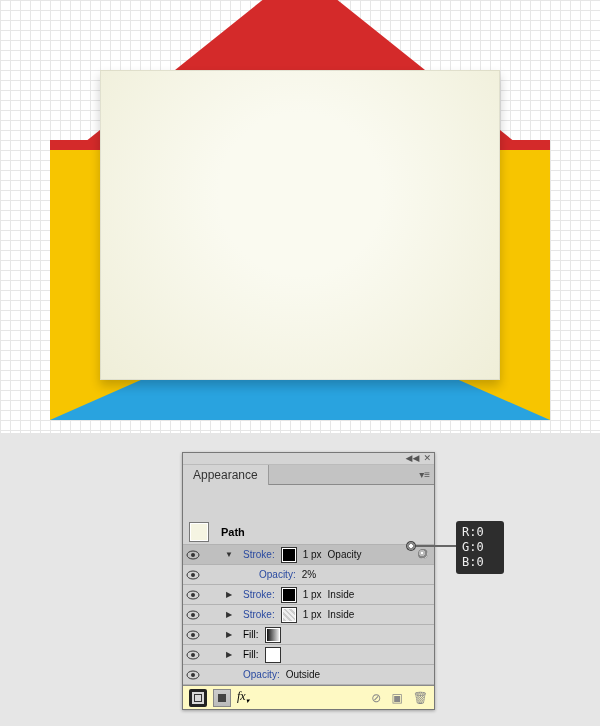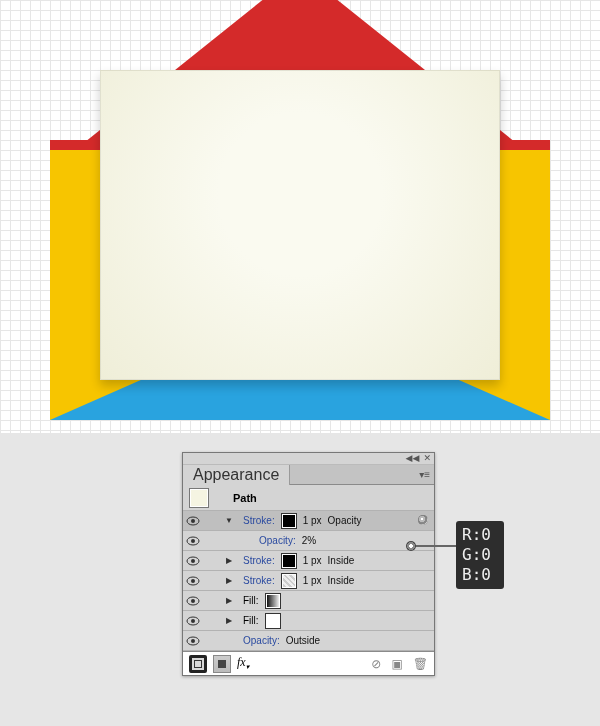--- a/index.html
+++ b/index.html
@@ -29,25 +29,25 @@
     box-shadow: 0 6px 10px rgba(0,0,0,.2); border:1px solid rgba(0,0,0,.07); }
 
   
   .bottom { width:600px; height:293px; background:#e6e6e6; position:relative; }
 
   
   .panel { position:absolute; left:182px; top:19px; width:253px; background:#d4d4d4; border:1px solid #777; box-shadow: 0 1px 3px rgba(0,0,0,.3); }
   .panel-topbar { height:12px; background:#d4d4d4; border-bottom:1px solid #bbb; display:flex; justify-content:flex-end; align-items:center; padding-right:3px; gap:4px; }
   .panel-topbar span { font-size:9px; color:#555; line-height:1; }
   .tab-row { height:20px; background:#c3c3c3; border-bottom:1px solid #8a8a8a; position:relative; }
-  .tab { position:absolute; left:0; top:0; height:20px; padding:0 10px; background:#d4d4d4; border-right:1px solid #9a9a9a; display:flex; align-items:center; font-size:16px; color:#333; }
+  .tab { position:absolute; left:0; top:0; height:20px; padding:0 10px; background:#d4d4d4; border-right:1px solid #9a9a9a; display:flex; align-items:center; font-size:12px; color:#333; }
   .tab-menu { position:absolute; right:4px; top:4px; font-size:10px; color:#555; }
 
   
-  .header-row { height:26px; display:flex; align-items:center; gap:24px; padding:0 6px; border-bottom:1px solid #b2b2b2; }
+  .header-row { height:26px; display:flex; align-items:center; gap:12px; padding:0 6px; border-bottom:1px solid #b2b2b2;margin-top:34px; }
   .header-swatch { width:20px; height:20px; border:1px solid #777; background:#f5f4e2; box-shadow: inset 0 0 0 1px #fff; }
   .header-label { font-weight:bold; font-size:11px; }
 
   .rows { }
   .row { height:20px; border-bottom:1px solid #b2b2b2; display:flex; align-items:center; font-size:10px; }
   .row.sel { background:#bfbfbf; }
   .cell-vis { width:20px; display:flex; justify-content:center; }
   .cell-tgt { width:18px; display:flex; justify-content:center; }
   .cell-disc { width:16px; display:flex; justify-content:center; color:#333; font-size:8px; }
   .cell-indent { width:16px; }
@@ -57,32 +57,32 @@
   .swatch.hatch { background: repeating-linear-gradient(45deg,#eee,#eee 2px,#ccc 2px,#ccc 4px); }
   .swatch.grad { background: linear-gradient(90deg,#000,#fff); }
   .swatch.white { background:#fff; }
   .row .txt { margin-left:6px; }
   .row .detail { margin-left:6px; color:#111; }
   .eye { width:14px; height:10px; }
   .eye svg { display:block; }
   .target-dot { width:10px; height:10px; border-radius:50%; background: radial-gradient(circle at 40% 40%, #fff 15%, #bbb 18% 38%, #888 40% 60%, #ddd 65%); box-shadow: inset 0 0 1px #555; }
 
   
-  .panel-footer { height:24px; border-top:1px solid #8a8a8a; display:flex; align-items:center; padding:0 6px; gap:10px; background:#ffffff; }
+  .panel-footer { height:24px; border-top:1px solid #8a8a8a; display:flex; align-items:center; padding:0 6px; gap:10px; background:#fef9c3; }
   .footer-left { display:flex; gap:6px; align-items:center; }
   .sq-btn { width:18px; height:18px; border:1px solid #888; background:#d8d8d8; display:flex; align-items:center; justify-content:center; }
   .sq-btn.boxed { border:3px solid #232323; border-radius:2px; padding:1px; }
   .sq-btn.shaded { background: linear-gradient(#ccc,#bbb); }
   .footer-icons { margin-left:auto; display:flex; gap:10px; color:#888; }
   .footer-icons span { font-size:12px; }
   .fx { font-style:italic; font-family: Georgia, serif; font-size:12px; }
   .fx sub { font-size:7px; }
 
   
-  .rgb-box { position:absolute; left:456px; top:88px; width:48px; background:#2d2d2d; color:#eee; border-radius:3px; padding:4px 6px; font-family: monospace; font-size:16px; line-height:1.25; }
+  .rgb-box { position:absolute; left:456px; top:88px; width:48px; background:#2d2d2d; color:#eee; border-radius:3px; padding:4px 6px; font-family: monospace; font-size:12px; line-height:1.25; }
   .rgb-line { display:flex; justify-content:flex-start; gap:4px; }
   .leader { position:absolute; left:412px; top:112px; width:44px; height:2px; background: linear-gradient(90deg,#666,#666); }
   .leader::before { content:""; position:absolute; left:-6px; top:-4px; width:10px; height:10px; border-radius:50%; background: radial-gradient(circle,#fff 25%,#888 28% 58%,#444 60%); }
 </style>
 </head>
 <body>
 
 <div class="canvas">
   <div class="art">
     <div class="flap-up"></div>

